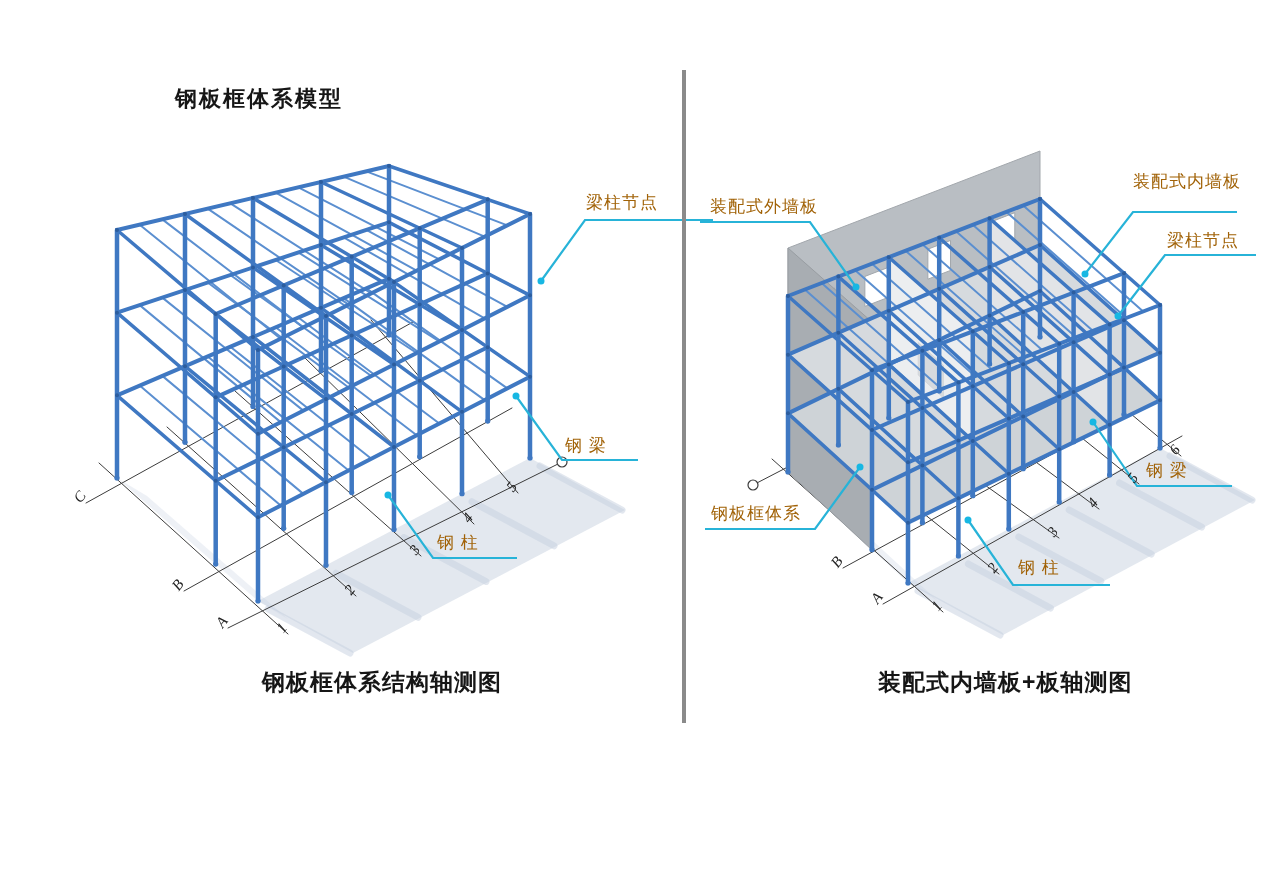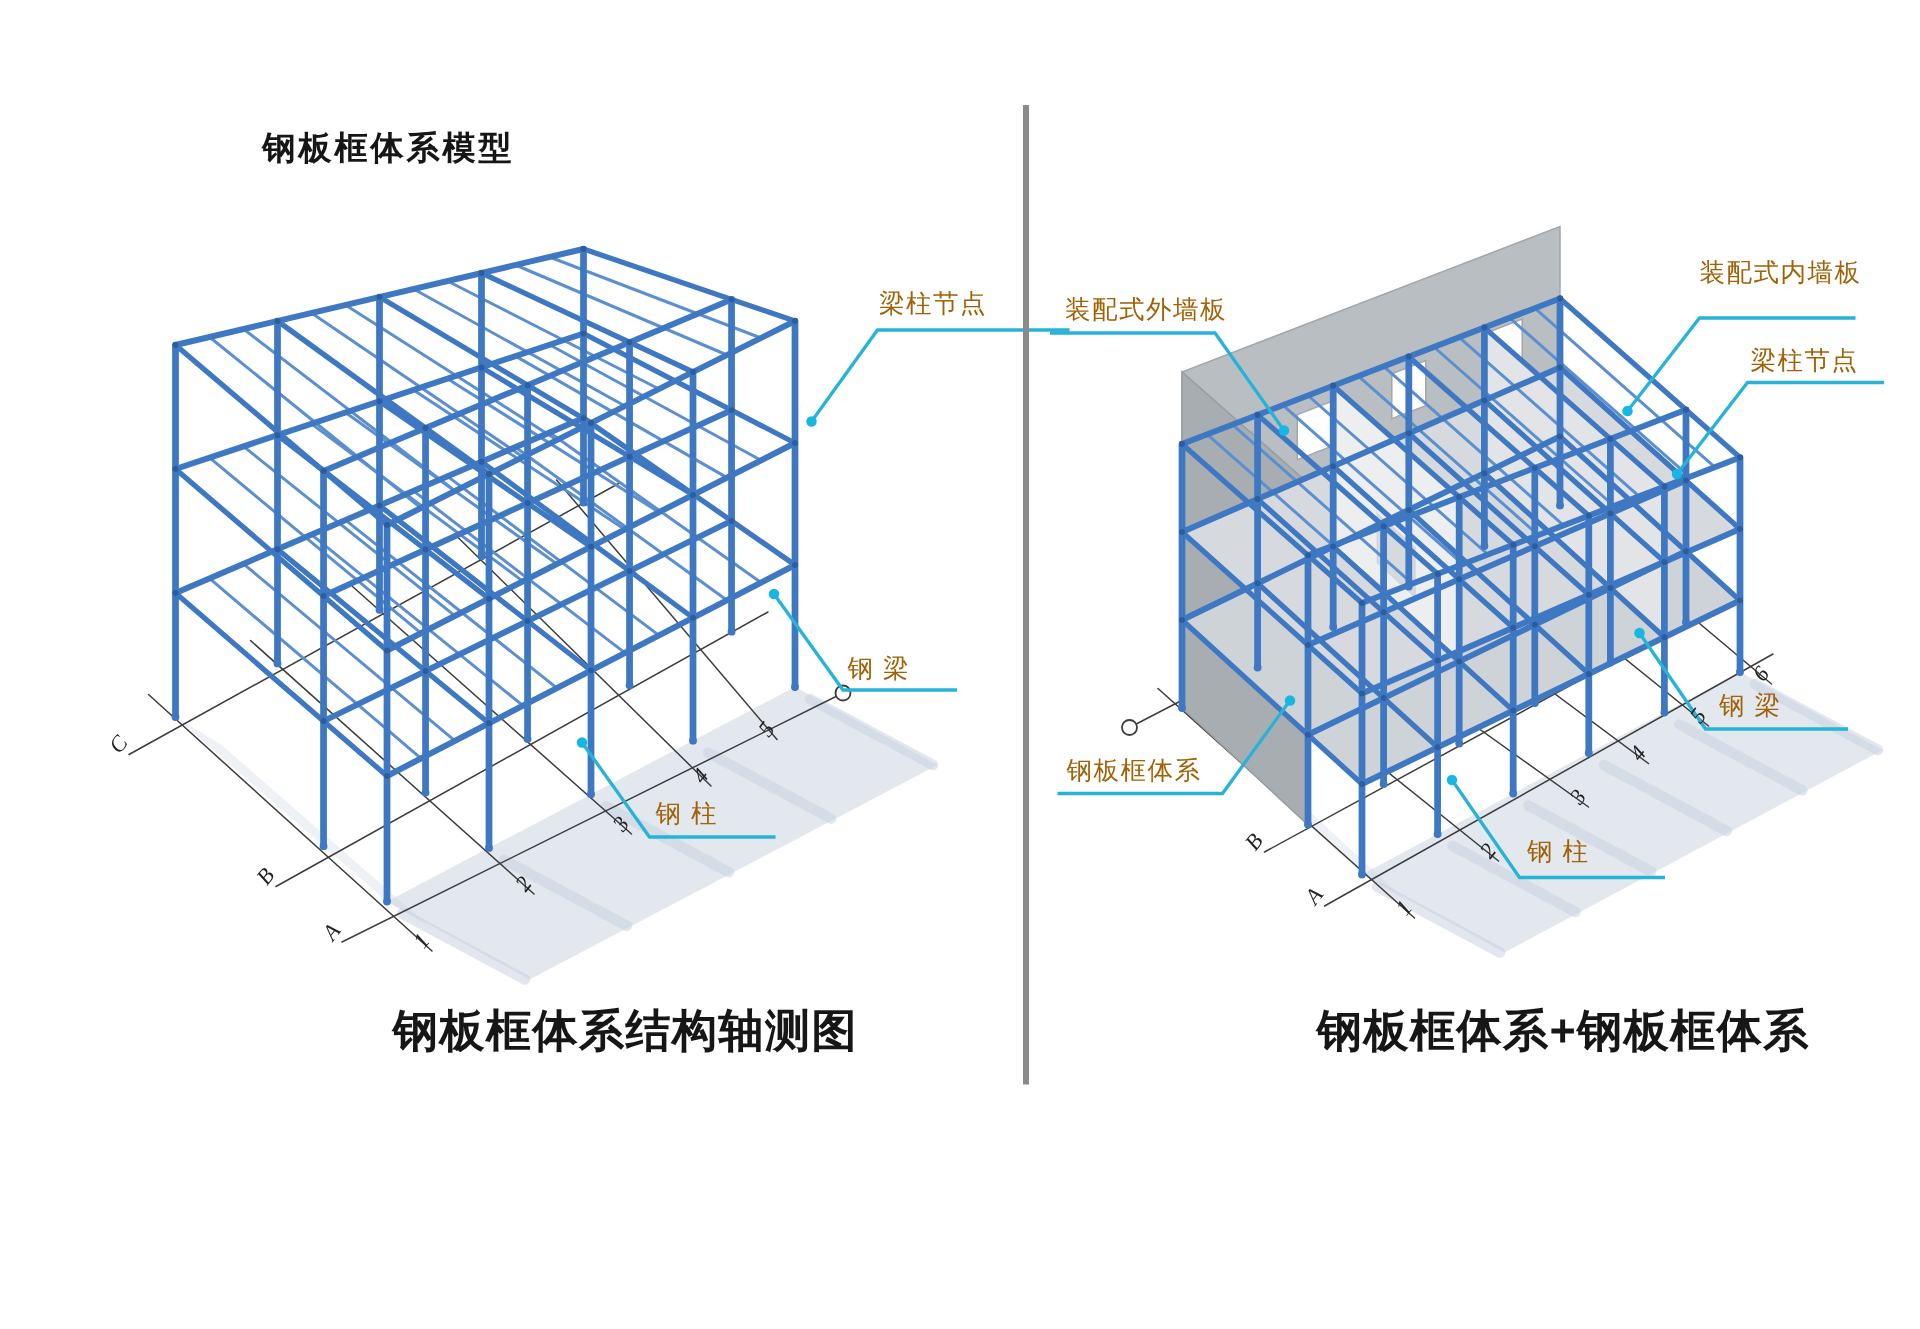--- a/index.html
+++ b/index.html
@@ -1,21 +1,21 @@
 <!DOCTYPE html>
 <html><head>
 <meta charset="utf-8">
 <style>
   html,body{margin:0;padding:0;background:#ffffff;}
   #stage{position:relative;width:1280px;height:886px;background:#ffffff;overflow:hidden;
          font-family:"Liberation Sans",sans-serif;color:#111;}
   #scene{position:absolute;left:0;top:0;}
   .lbl{position:absolute;white-space:nowrap;font-size:17px;color:#a16207;letter-spacing:1px;}
   .title{position:absolute;white-space:nowrap;font-size:22px;font-weight:bold;letter-spacing:2px;color:#161616;}
-  .caption{position:absolute;white-space:nowrap;font-size:30px;font-weight:bold;letter-spacing:1px;color:#161616;}
+  .caption{position:absolute;white-space:nowrap;font-size:23px;font-weight:bold;letter-spacing:1px;color:#161616;}
   .axis-label{position:absolute;font-family:"Liberation Serif",serif;font-style:italic;font-size:15px;color:#222;
               transform:translate(-50%,-50%) rotate(-52deg);}
   .divider{position:absolute;left:682px;top:70px;width:4px;height:653px;background:#8a8a8a;}
 </style>
 </head>
 <body>
 
 <div id="stage">
 
   <svg id="scene" width="1280" height="886" viewBox="0 0 1280 886">
@@ -358,21 +358,21 @@
   <div class="lbl" style="left:437px;top:531px;">钢 柱</div>
 
   <div class="lbl" style="left:710px;top:195px;">装配式外墙板</div>
   <div class="lbl" style="left:1133px;top:170px;">装配式内墙板</div>
   <div class="lbl" style="left:1167px;top:229px;">梁柱节点</div>
   <div class="lbl" style="left:1146px;top:459px;">钢 梁</div>
   <div class="lbl" style="left:1018px;top:556px;">钢 柱</div>
   <div class="lbl" style="left:711px;top:502px;">钢板框体系</div>
 
   <div class="caption" style="left:262px;top:667px;">钢板框体系结构轴测图</div>
-  <div class="caption" style="left:878px;top:667px;">钢板框体系+钢板框体系</div>
+  <div class="caption" style="left:878px;top:667px;">装配式内墙板+板轴测图</div>
 
 <div class="axis-label" style="left: 80px; top: 497px;">C</div>
     <div class="axis-label" style="left: 178px; top: 585px;">B</div>
     <div class="axis-label" style="left: 222px; top: 622px;">A</div>
     <div class="axis-label" style="left: 282px; top: 628px;">1</div>
     <div class="axis-label" style="left: 350px; top: 590px;">2</div>
     <div class="axis-label" style="left: 415px; top: 550px;">3</div>
     <div class="axis-label" style="left: 468px; top: 518px;">4</div>
     <div class="axis-label" style="left: 512px; top: 487px;">5</div>
     <div class="axis-label" style="left: 837px; top: 562px;">B</div>

